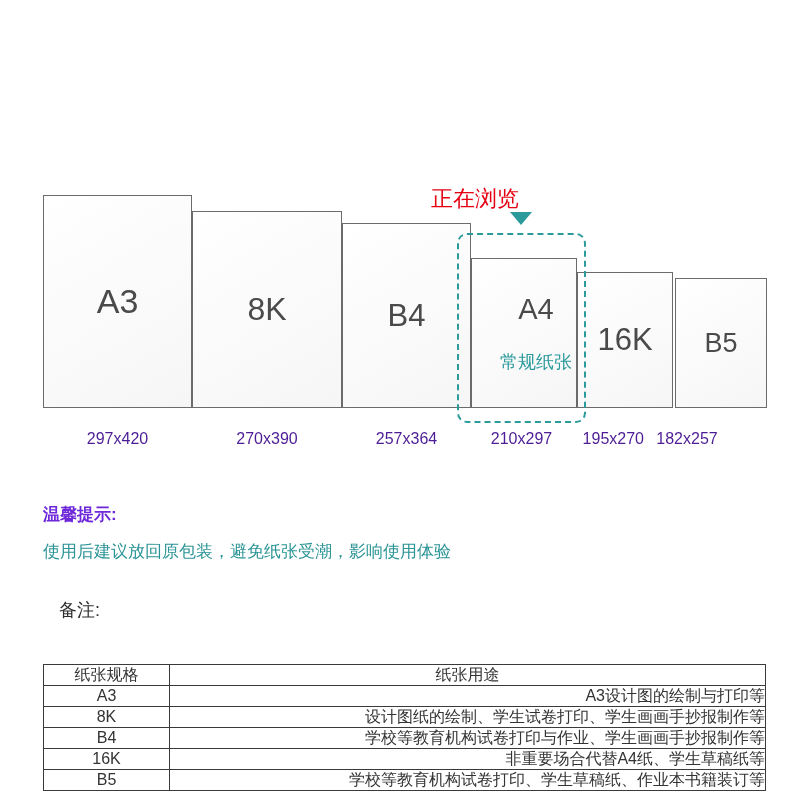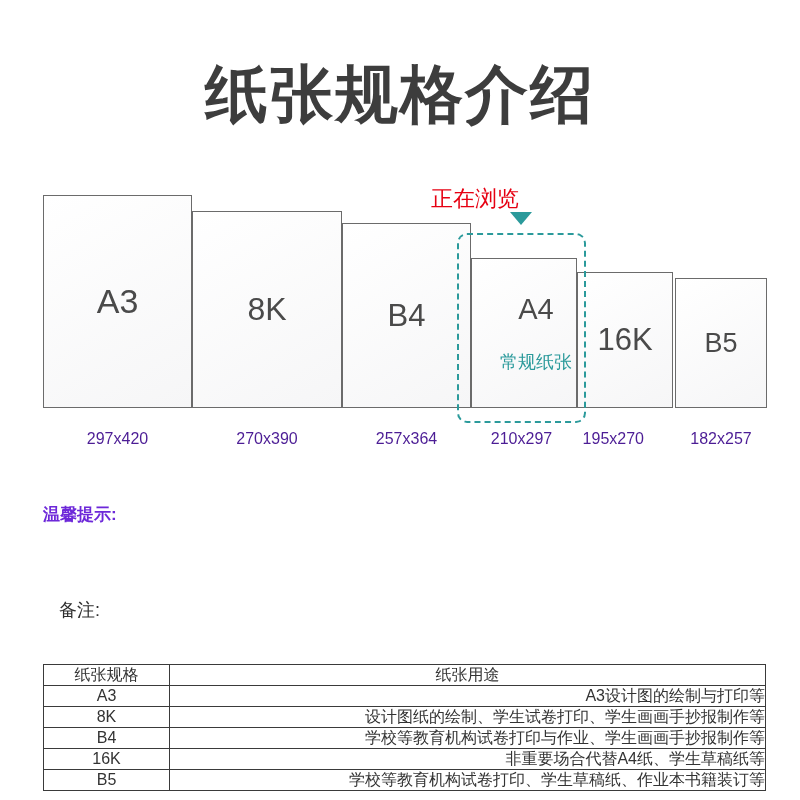--- a/index.html
+++ b/index.html
@@ -41,21 +41,21 @@
     border-left:11px solid transparent;border-right:11px solid transparent;
     border-top:13px solid #2b9a9b;
   }
   
   .dim{position:absolute;top:430px;text-align:center;font-size:16px;color:#4c1d95;}
   .d0{left:43px; width:149px;}
   .d1{left:192px;width:150px;}
   .d2{left:342px;width:129px;}
   .d3{left:457px;width:129px;}
   .d4{left:548px;width:96px;text-align:right;}
-  .d5{left:675px;width:92px;}
+  .d5{left:641px;width:92px;}
   
   .tips-heading{position:absolute;left:43px;top:503px;font-size:17px;color:#6d28d9;font-weight:bold;}
   .tips-body{position:absolute;left:43px;top:540px;font-size:17px;color:#2b9496;}
   
   .remarks-label{position:absolute;left:59px;top:598px;font-size:18px;color:#2e2e2e;}
   .usage-table{
     position:absolute;left:43px;top:626px;width:723px;
     border-collapse:collapse;table-layout:fixed;
     font-size:16px;color:#333333;margin-top:38px;
   }
@@ -65,21 +65,20 @@
   }
   .usage-table .col-spec{width:125px;text-align:center;}
   .usage-table td.col-use{text-align:right;padding-left:28px;}
   .usage-table th.col-use{text-align:center;}
 </style>
 </head>
 <body>
 
 <div class="canvas">
 
-  <h1 class="page-title">纸张规格介绍</h1>
 
   <div>
     <div class="paper-box p0">
       <span>A3</span>
     </div>
     <div class="paper-box p1">
       <span>8K</span>
     </div>
     <div class="paper-box p2">
       <span>B4</span>
@@ -101,20 +100,21 @@
 
     <span class="dim d0">297x420</span>
     <span class="dim d1">270x390</span>
     <span class="dim d2">257x364</span>
     <span class="dim d3">210x297</span>
     <span class="dim d4">195x270</span>
     <span class="dim d5">182x257</span>
   </div>
 
   <div class="tips-heading">温馨提示:</div>
+  <div class="tips-body">使用后建议放回原包装，避免纸张受潮，影响使用体验</div>
 
   <div class="remarks-label">备注:</div>
 
   <table class="usage-table">
     <thead>
       <tr>
         <th class="col-spec">纸张规格</th>
         <th class="col-use">纸张用途</th>
       </tr>
     </thead>

